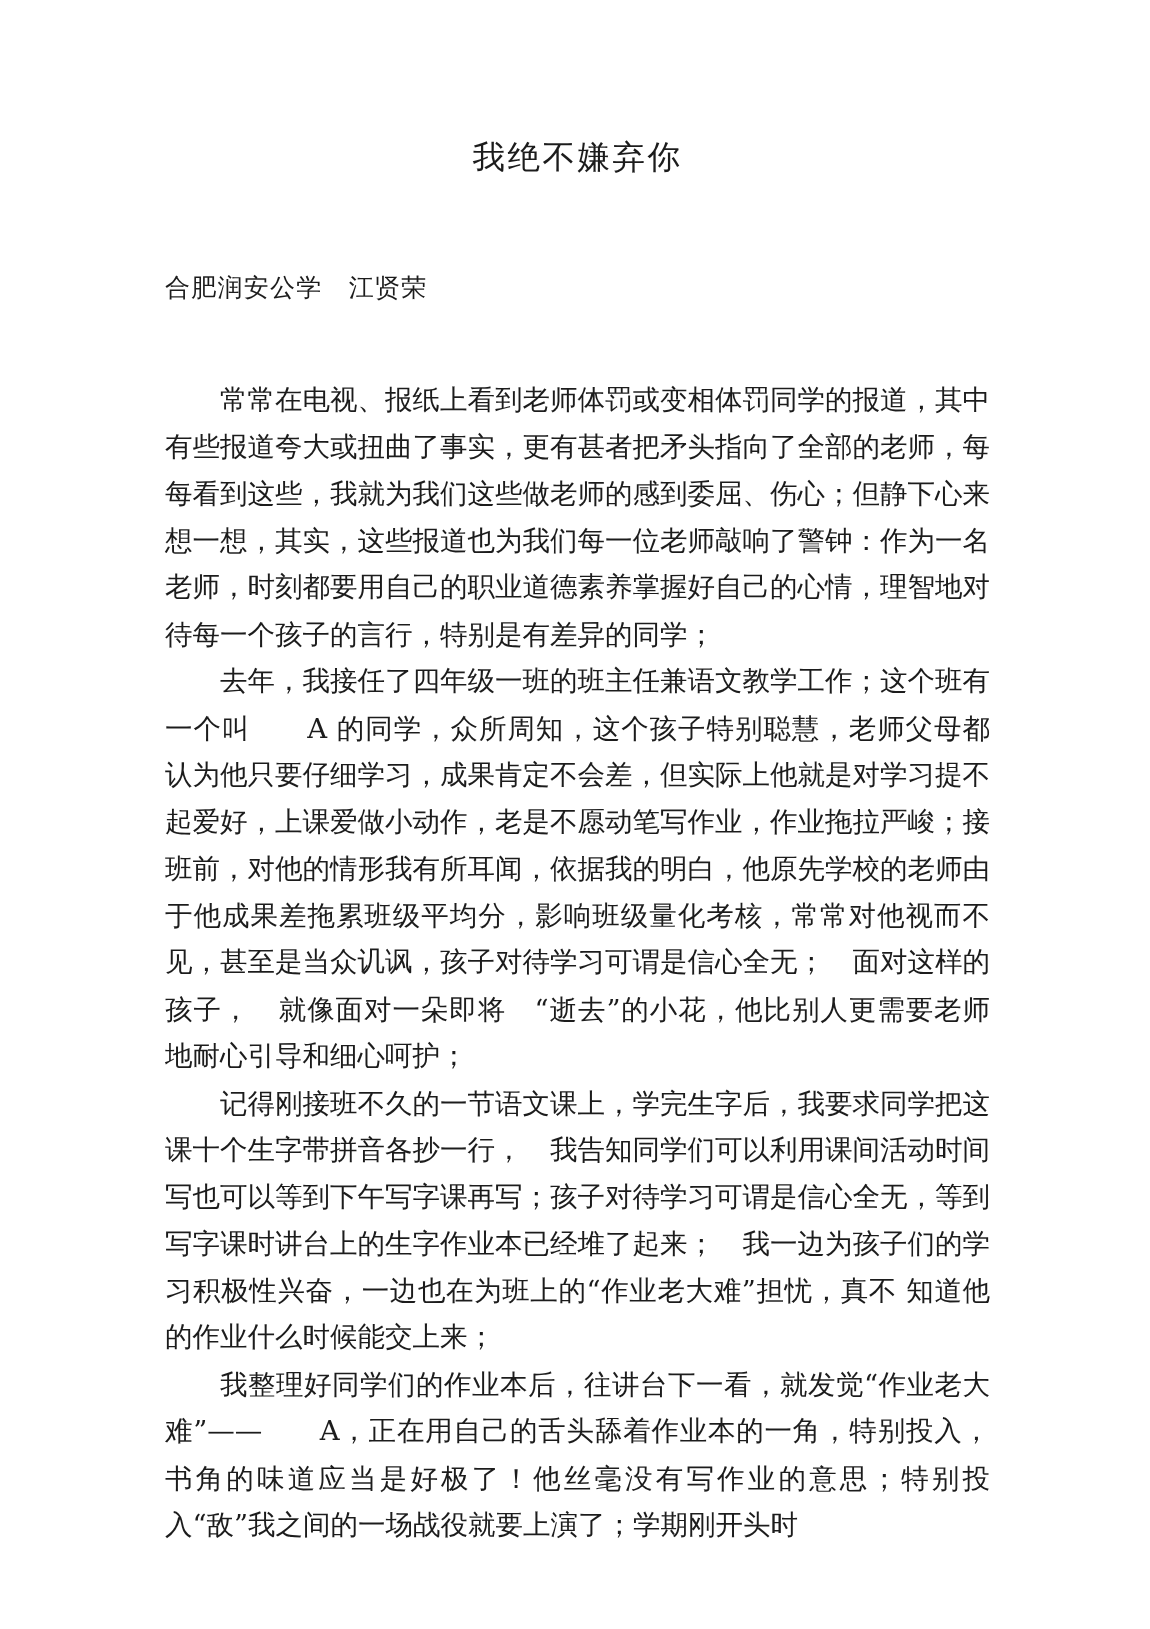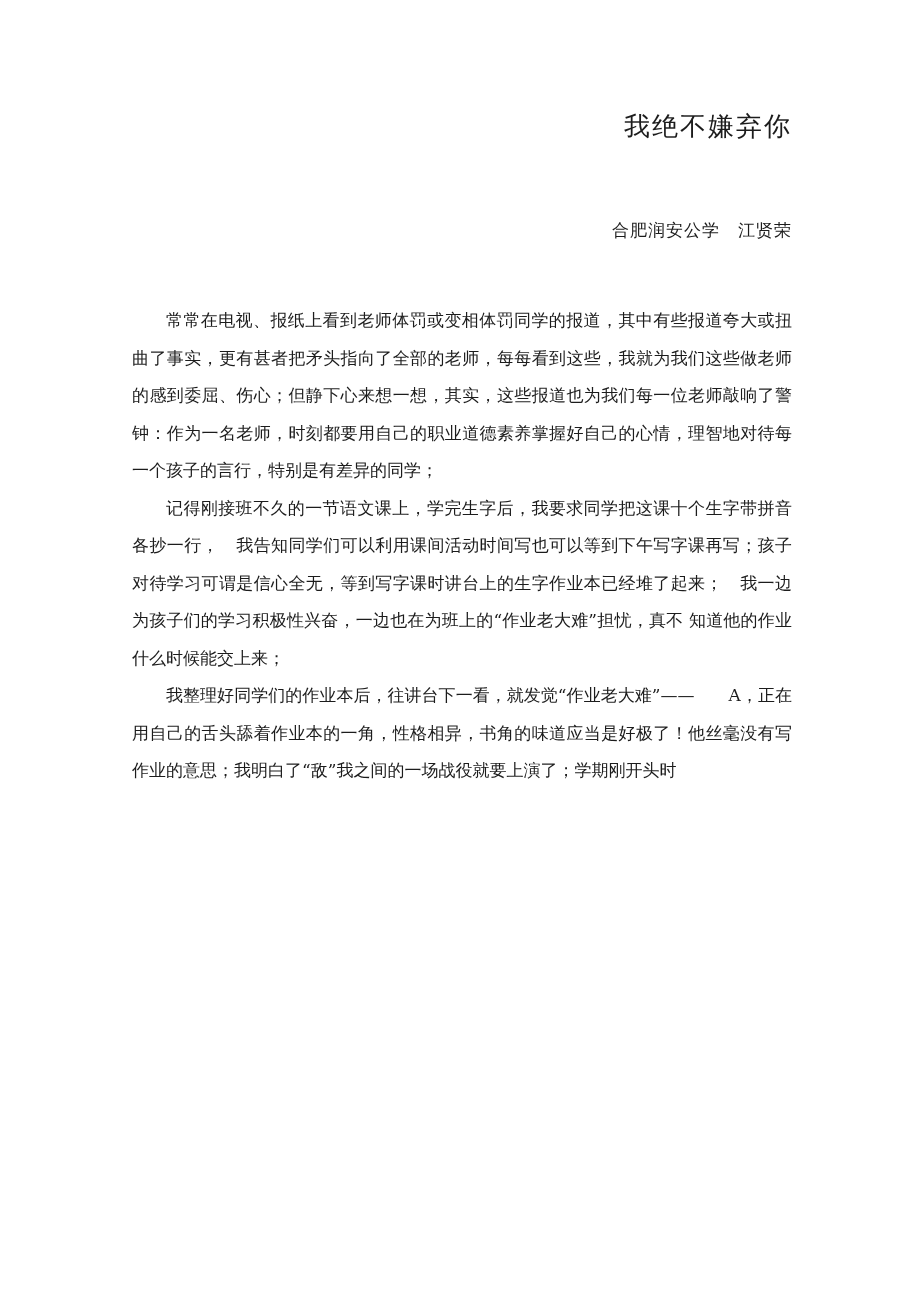--- a/index.html
+++ b/index.html
@@ -16,53 +16,54 @@
   }
   .page {
     box-sizing: border-box;
     width: 920px;
     height: 1303px;
     padding: 106px 128px 0 132px;
     background: #ffffff;
   }
   .doc-title {
     margin: 0;
-    text-align: right;
+    text-align: center;
     font-size: 26px;
     font-weight: 400;
     letter-spacing: 2px;
     line-height: 40px;
   }
   .byline {
     margin-top: 72px;
-    text-align: right;
-    font-size: 17px;
+    text-align: left;
+    font-size: 20px;
     line-height: 24px;
     letter-spacing: 1px;
   }
   .body-text {
     margin-top: 60px;
     width: 660px;
   }
   .body-text p {
     margin: 0;
-    font-size: 17px;
+    font-size: 22px;
     line-height: 37.5px;
     text-align: justify;
     text-justify: inter-character;
     text-indent: 2em;
     word-break: break-all;
   }
 </style>
 </head>
 <body>
 
 <div class="page">
   <h1 class="doc-title">我绝不嫌弃你</h1>
 
   <div class="byline">合肥润安公学　江贤荣</div>
 
   <div class="body-text">
     <p>常常在电视、报纸上看到老师体罚或变相体罚同学的报道，其中有些报道夸大或扭曲了事实，更有甚者把矛头指向了全部的老师，每每看到这些，我就为我们这些做老师的感到委屈、伤心；但静下心来想一想，其实，这些报道也为我们每一位老师敲响了警钟：作为一名老师，时刻都要用自己的职业道德素养掌握好自己的心情，理智地对待每一个孩子的言行，特别是有差异的同学；</p>
+    <p>去年，我接任了四年级一班的班主任兼语文教学工作；这个班有一个叫　　A 的同学，众所周知，这个孩子特别聪慧，老师父母都认为他只要仔细学习，成果肯定不会差，但实际上他就是对学习提不起爱好，上课爱做小动作，老是不愿动笔写作业，作业拖拉严峻；接班前，对他的情形我有所耳闻，依据我的明白，他原先学校的老师由于他成果差拖累班级平均分，影响班级量化考核，常常对他视而不见，甚至是当众讥讽，孩子对待学习可谓是信心全无；　面对这样的孩子，　就像面对一朵即将　“逝去”的小花，他比别人更需要老师地耐心引导和细心呵护；</p>
     <p>记得刚接班不久的一节语文课上，学完生字后，我要求同学把这课十个生字带拼音各抄一行，　我告知同学们可以利用课间活动时间写也可以等到下午写字课再写；孩子对待学习可谓是信心全无，等到写字课时讲台上的生字作业本已经堆了起来；　我一边为孩子们的学习积极性兴奋，一边也在为班上的“作业老大难”担忧，真不 知道他的作业什么时候能交上来；</p>
-    <p>我整理好同学们的作业本后，往讲台下一看，就发觉“作业老大难”——　　A，正在用自己的舌头舔着作业本的一角，性格相异，书角的味道应当是好极了！他丝毫没有写作业的意思；我明白了“敌”我之间的一场战役就要上演了；学期刚开头时</p>
+    <p>我整理好同学们的作业本后，往讲台下一看，就发觉“作业老大难”——　　A，正在用自己的舌头舔着作业本的一角，特别投入，书角的味道应当是好极了！他丝毫没有写作业的意思；特别投入“敌”我之间的一场战役就要上演了；学期刚开头时</p>
   </div>
 </div>
 
 </body></html>

